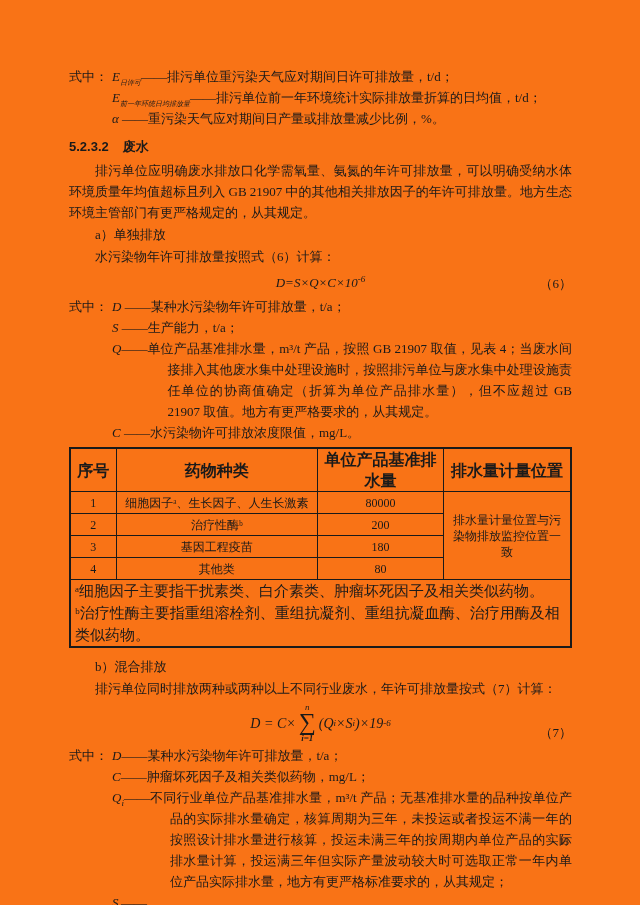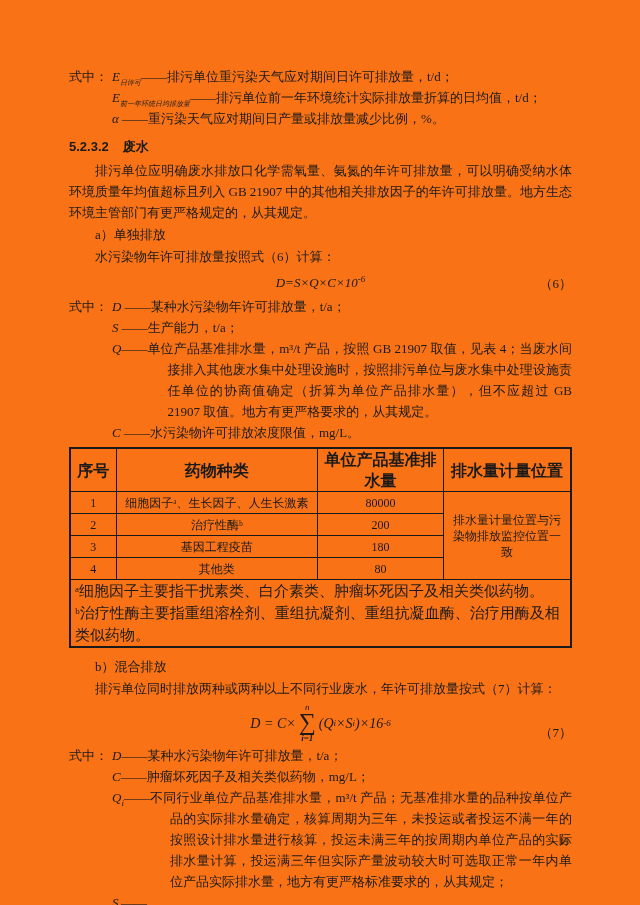--- a/index.html
+++ b/index.html
@@ -173,21 +173,21 @@
         <span>D = C×</span>
         <span class="sum">
           <span class="sum-top">n</span>
           <span class="sum-sym">∑</span>
           <span class="sum-bot">i=1</span>
         </span>
         <span>(Q</span>
           <sub class="i-sub">i</sub>
         <span>×S</span>
           <sub class="i-sub">i</sub>
-        <span>)×16</span>
+        <span>)×19</span>
           <sup class="exp">-6</sup>
       </span>
       <span class="formula-label f7-label">（7）</span>
     </div>
 
     <div>
       <div class="def-row">
         <span class="def-prefix">式中：</span>
         <span class="def-term">D</span>
         <span class="def-dash">——</span>

